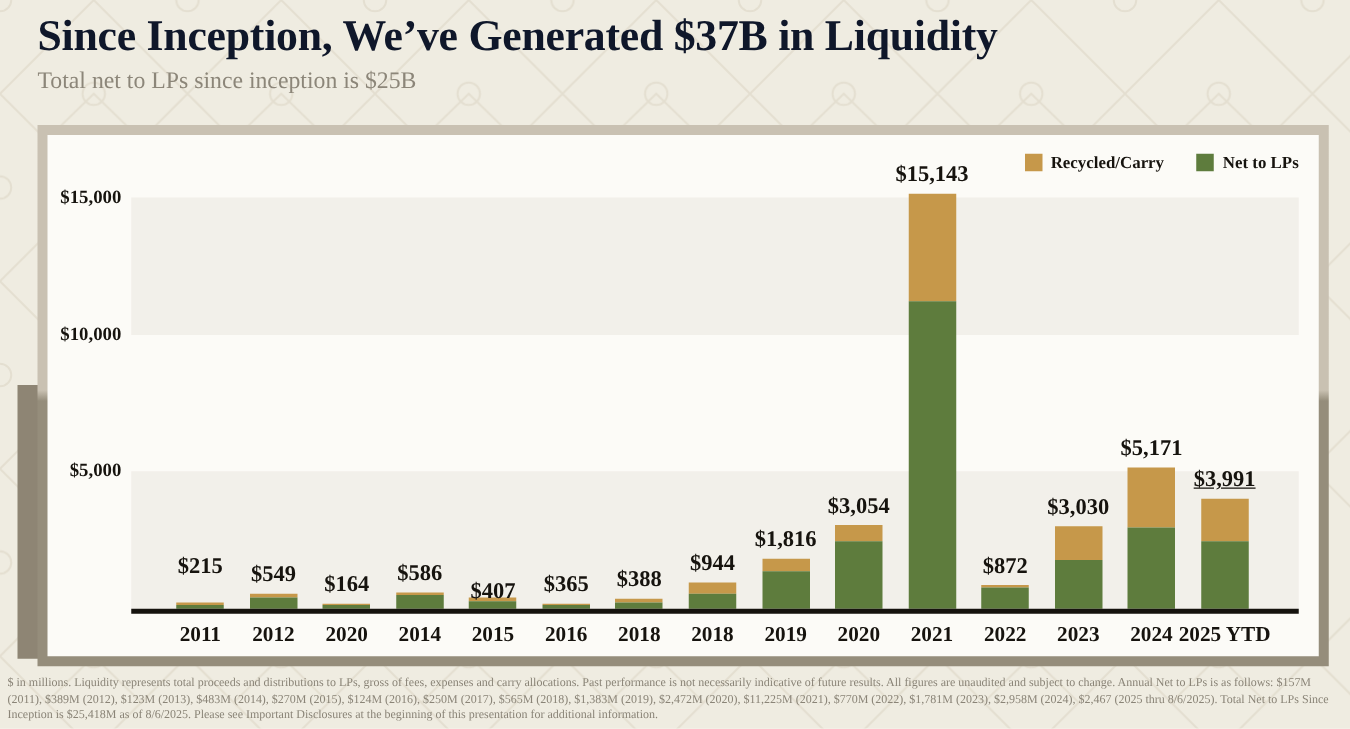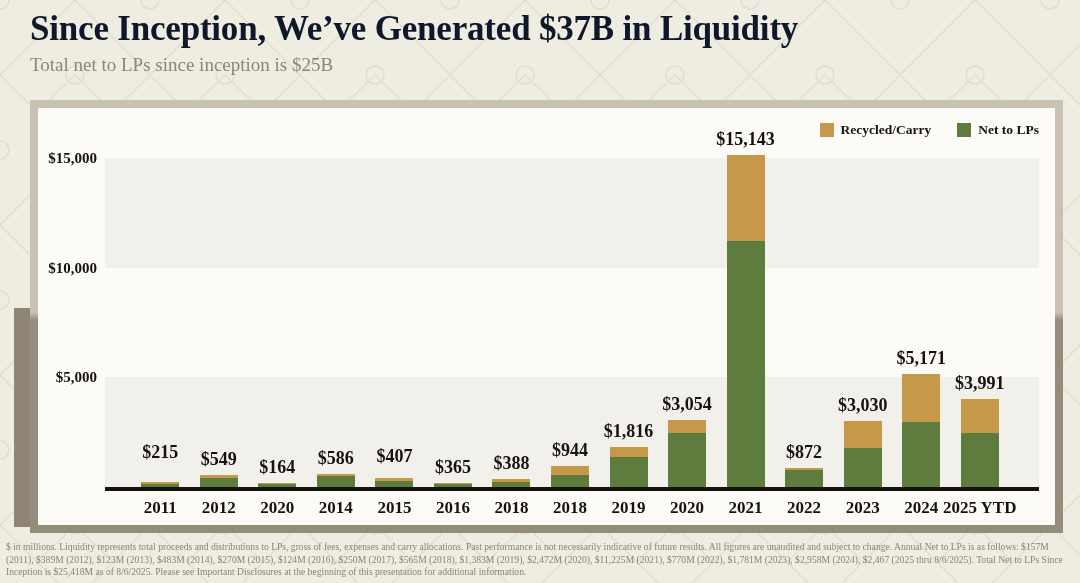--- a/index.html
+++ b/index.html
@@ -156,21 +156,21 @@
               <div class="bar-seg" style="height: 10.5948px; background: rgb(94, 124, 61);"></div>
             </div>
             <div class="bar-value" style="bottom: 17.8542px;">$586</div>
             <div class="x-label">2014</div>
           </div>
           <div class="bar-slot">
             <div class="bar-stack">
               <div class="bar-seg" style="height: 3.00516px; background: rgb(198, 152, 74);"></div>
               <div class="bar-seg" style="height: 5.92258px; background: rgb(94, 124, 61);"></div>
             </div>
-            <div class="bar-value" style="bottom: 20px;">$407</div>
+            <div class="bar-value" style="bottom: 4px;">$407</div>
             <div class="x-label">2015</div>
           </div>
           <div class="bar-slot">
             <div class="bar-stack">
               <div class="bar-seg" style="height: 1.7329px; background: rgb(198, 152, 74);"></div>
               <div class="bar-seg" style="height: 2.72px; background: rgb(94, 124, 61);"></div>
             </div>
             <div class="bar-value" style="bottom: 9.4529px;">$365</div>
             <div class="x-label">2016</div>
           </div>
@@ -236,21 +236,21 @@
               <div class="bar-seg" style="height: 64.8852px; background: rgb(94, 124, 61);"></div>
             </div>
             <div class="bar-value" style="bottom: 118.428px;">$5,171</div>
             <div class="x-label">2024</div>
           </div>
           <div class="bar-slot">
             <div class="bar-stack">
               <div class="bar-seg" style="height: 33.4297px; background: rgb(198, 152, 74);"></div>
               <div class="bar-seg" style="height: 54.1148px; background: rgb(94, 124, 61);"></div>
             </div>
-            <div class="bar-value" style="bottom: 92.5445px;">$3,991</div>
+            <div class="bar-value" style="bottom: 92.5445px; text-decoration: underline;">$3,991</div>
             <div class="x-label">2025 YTD</div>
           </div>
         </div>
       <div class="axis-line"></div>
     </div>
 
   </div>
 </div>
 
 <div class="footnote">$ in millions. Liquidity represents total proceeds and distributions to LPs, gross of fees, expenses and carry allocations. Past performance is not necessarily indicative of future results. All figures are unaudited and subject to change. Annual Net to LPs is as follows: $157M (2011), $389M (2012), $123M (2013), $483M (2014), $270M (2015), $124M (2016), $250M (2017), $565M (2018), $1,383M (2019), $2,472M (2020), $11,225M (2021), $770M (2022), $1,781M (2023), $2,958M (2024), $2,467 (2025 thru 8/6/2025). Total Net to LPs Since Inception is $25,418M as of 8/6/2025. Please see Important Disclosures at the beginning of this presentation for additional information.</div>

